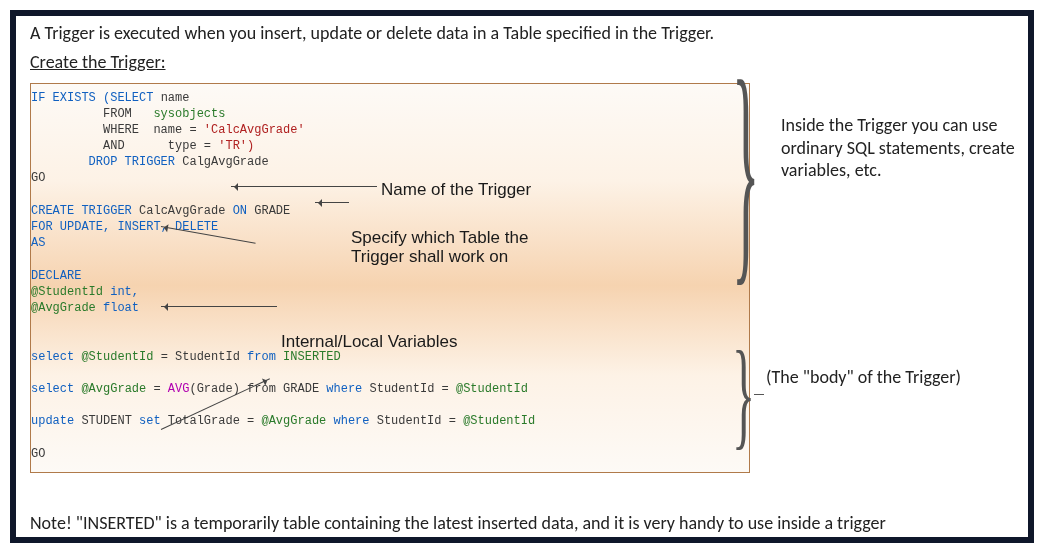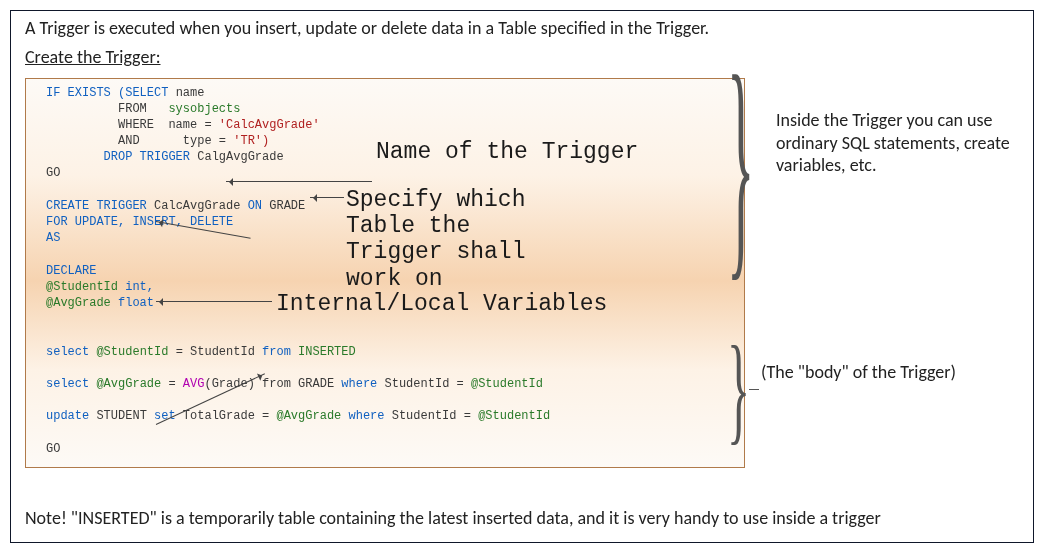--- a/index.html
+++ b/index.html
@@ -8,61 +8,62 @@
     padding: 10px;
     font-family: Calibri, Arial, sans-serif;
     font-size: 18px;
     color: #222;
     background: #fff;
   }
   .slide {
     width: 1024px;
     height: 533px;
     margin: 0 auto;
-    border: 1px solid #0f172a;
+    border: 6px solid #0f172a;
     padding: 6px 14px 6px 14px;
     position: relative;
     overflow: hidden;
   }
   .intro {
     line-height: 1.25;
     margin-bottom: 6px;
   }
   .heading {
     margin-top: 2px;
     margin-bottom: 10px;
     text-decoration: underline;
   }
   .codebox {
     position: relative;
     width: 720px;
     height: 390px;
     border: 1px solid #b07a4a;
     background: linear-gradient(180deg, #fdfaf6 0%, #fdf2e6 25%, #f6d3b0 52%, #fdf2e6 75%, #fdfaf6 100%);
-    padding: 6px 20px;
+    padding: 6px 0;
     font-family: "Courier New", monospace;
     font-size: 12px;
     line-height: 1.35;
     color: #3a3a3a;
   }
   .codebox .kw { color: #1060c0; }
   .codebox .fn { color: #b000b0; }
   .codebox .str{ color: #b02020; }
   .codebox .var{ color: #2a7a2a; }
   .codebox pre {
     margin: 0;
     font-family: inherit;
     white-space: pre;
   }
   .annot {
     position: absolute;
-    font-family: Liberation Mono, monospace;
-    font-size: 23px;
+    font-family: Liberation Sans, sans-serif;
+    font-size: 17px;
     color: #1a1a1a;
     line-height: 1.15;
+    margin-top: 36px;
   }
   .arrow {
     position: absolute;
     height: 1px;
     border-top: 1.5px solid #444;
   }
   .arrow::before {
     content: "";
     position: absolute;
     left: -1px;

